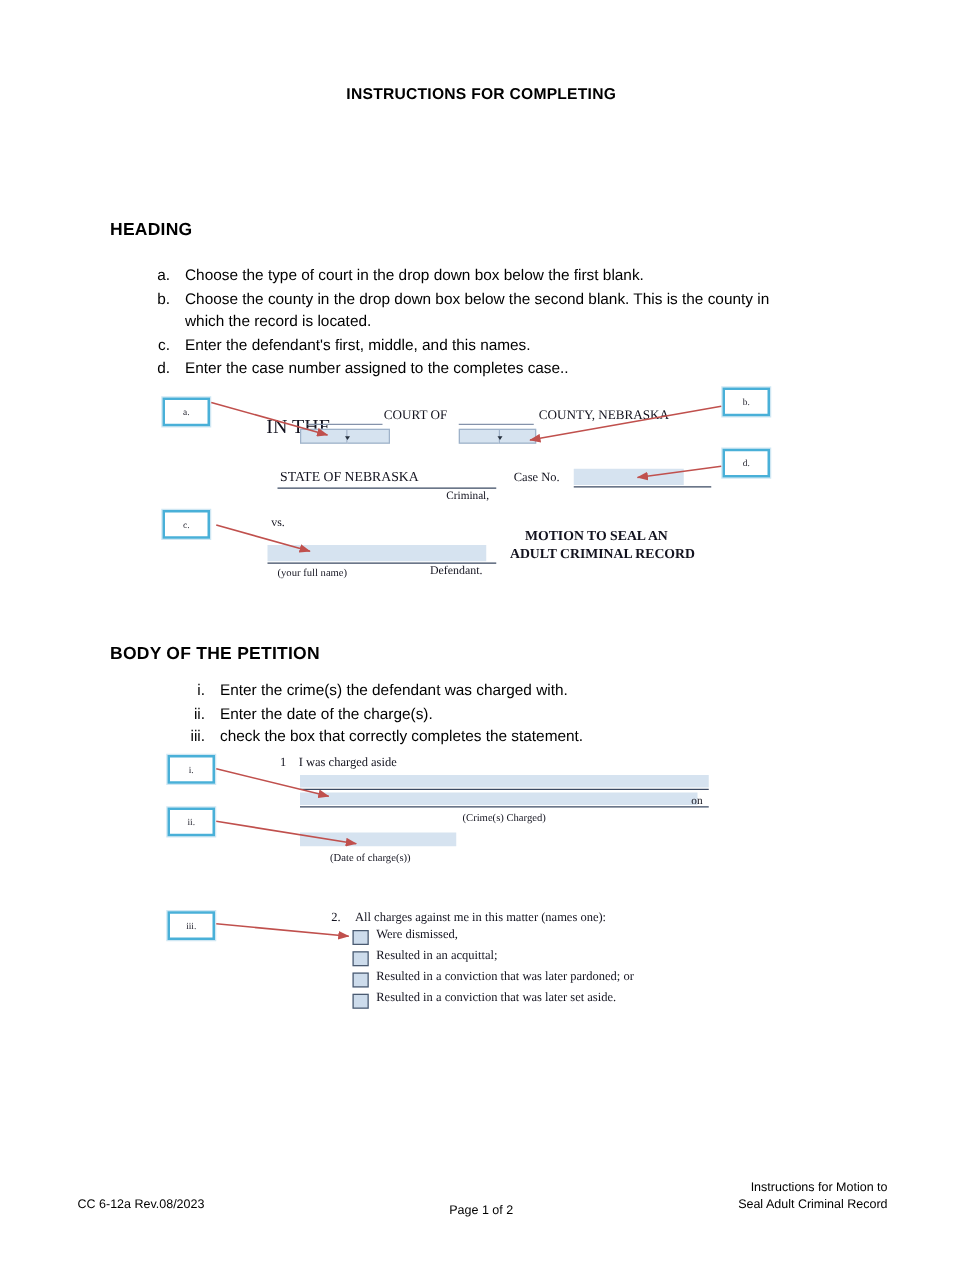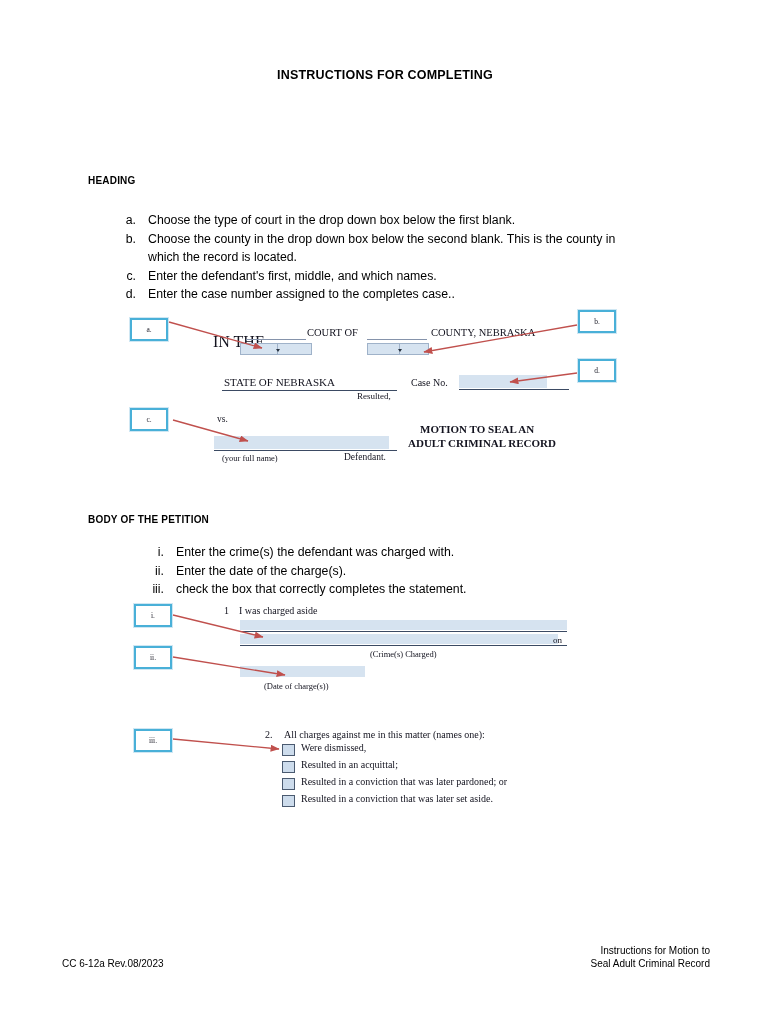--- a/index.html
+++ b/index.html
@@ -32,21 +32,21 @@
     font-size: 12.5px;
     letter-spacing: 0.2px;
   }
   .doc-title.line1 { top: 68px; }
   .doc-title.line2 { top: 88px; }
 
   
   .section-heading {
     position: absolute;
     font-weight: bold;
-    font-size: 10px;
+    font-size: 14px;
     letter-spacing: 0.2px;
   }
 
   
   .inst-list {
     position: absolute;
     font-size: 12.3px;
     line-height: 18.5px;
   }
   .inst-row {
@@ -181,21 +181,21 @@
     <div class="inst-row">
       <span class="inst-marker">a.</span>
       <span class="inst-text">Choose the type of court in the drop down box below the first blank.</span>
     </div>
     <div class="inst-row">
       <span class="inst-marker">b.</span>
       <span class="inst-text">Choose the county in the drop down box below the second blank. This is the county in which the record is located.</span>
     </div>
     <div class="inst-row">
       <span class="inst-marker">c.</span>
-      <span class="inst-text">Enter the defendant's first, middle, and which names.</span>
+      <span class="inst-text">Enter the defendant's first, middle, and this names.</span>
     </div>
     <div class="inst-row">
       <span class="inst-marker">d.</span>
       <span class="inst-text">Enter the case number assigned to the completes case..</span>
     </div>
   </div>
 
   <div>
 
     <div class="fm-text" style="left:213px; top:333px; font-size:16px;">IN THE</div>
@@ -208,21 +208,21 @@
       <span class="dd-label">Choose the court</span>
       <span class="dd-arrow"></span>
     </div>
     <div class="dropdown" style="left:367px; top:343px; width:62px; height:12px;">
       <span class="dd-label">Choose the county</span>
       <span class="dd-arrow"></span>
     </div>
 
     <div class="fm-text" style="left:224px; top:376px; font-size:11px;">STATE OF NEBRASKA</div>
     <div class="rule" style="left:222px; top:390px; width:175px;"></div>
-    <div class="fm-text" style="left:357px; top:391px; font-size:9px;">Resulted,</div>
+    <div class="fm-text" style="left:357px; top:391px; font-size:9px;">Criminal,</div>
 
     <div class="fm-text" style="left:411px; top:377px; font-size:10px;">Case No.</div>
     <div class="field" style="left:459px; top:375px; width:88px; height:13px;"></div>
     <div class="rule" style="left:459px; top:389px; width:110px;"></div>
 
     <div class="fm-text" style="left:217px; top:414px; font-size:9.5px;">vs.</div>
 
     <div class="field" style="left:214px; top:436px; width:175px; height:13px;"></div>
     <div class="rule" style="left:214px; top:450px; width:183px;"></div>
     <div class="fm-text fm-small" style="left:222px; top:453px;">(your full name)</div>
@@ -321,18 +321,19 @@
 
       <line x1="173" y1="615" x2="263" y2="637"></line>
 
       <line x1="173" y1="657" x2="285" y2="675"></line>
 
       <line x1="173" y1="739" x2="279" y2="749"></line>
     </g>
   </svg>
 
   <div class="footer-left">CC 6-12a Rev.08/2023</div>
+  <div class="footer-center">Page 1 of 2</div>
   <div class="footer-right">
     <div>Instructions for Motion to</div>
     <div>Seal Adult Criminal Record</div>
   </div>
 
 </div>
 
 </body></html>

